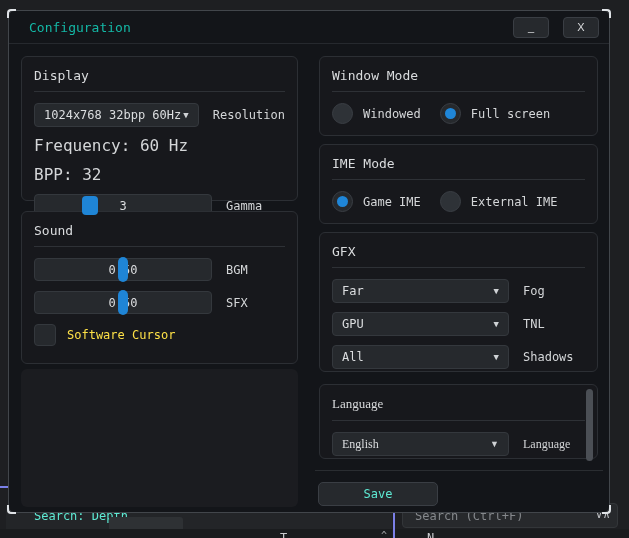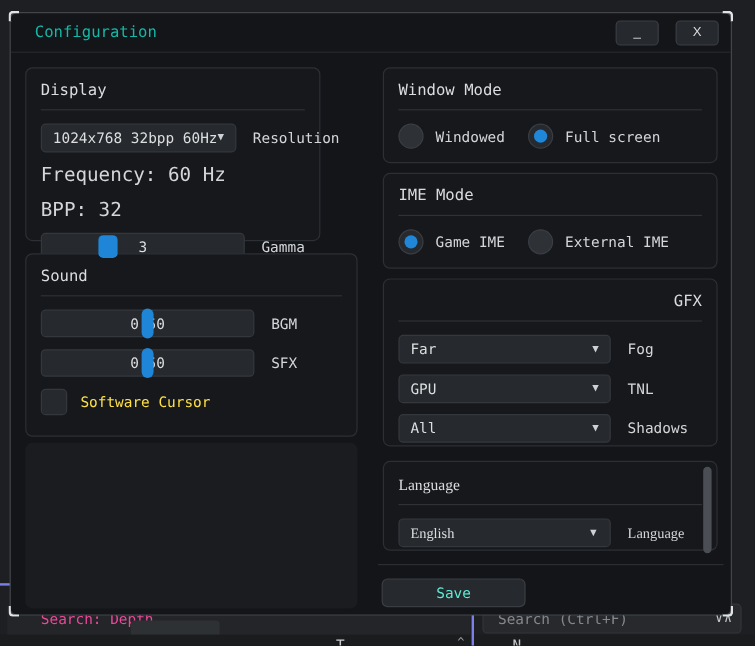--- a/index.html
+++ b/index.html
@@ -9,21 +9,21 @@
     background:#1e1f22;
     font-family:"DejaVu Sans Mono","Liberation Mono",monospace;
     overflow:hidden;
     color:#d4d6d8;
   }
 
   
   .bg-app { position:absolute; inset:0; z-index:1; }
   .bg-left-toolbar { position:absolute; left:6px; top:505px; width:386px; height:24px;
     background:#232528; overflow:hidden; }
-  .bg-left-toolbar .dim-text { position:absolute; left:28px; top:4px; font-size:12px; color:#ec4899; }
+  .bg-left-toolbar .dim-text { position:absolute; left:28px; top:4px; font-size:12px; color:#5eead4; }
   .bg-toolbar-btn { position:absolute; left:103px; top:12px; width:74px; height:14px;
     background:#2e3134; border-radius:3px; }
   .bg-left-header { position:absolute; left:0; top:529px; width:392px; height:9px;
     background:#1a1c1e; overflow:hidden; }
   .bg-type-header { position:absolute; left:280px; top:2px; font-size:12px; color:#c9cbce; }
   .bg-sort-icon { position:absolute; left:381px; top:1px; font-size:10px; color:#9a9da1; }
   .bg-vline { position:absolute; left:393px; top:505px; width:2px; height:33px; background:#7b80e8; }
   .bg-hline { position:absolute; left:0; top:486px; width:9px; height:2px; background:#7b80e8; }
   .bg-search-box { position:absolute; left:402px; top:503px; width:216px; height:25px;
     background:#27292c; border:1px solid #333639; border-radius:4px; }
@@ -88,25 +88,25 @@
   .save-sep { position:absolute; left:306px; top:459px; width:288px; height:1px; background:#2a2d31; }
   .save-btn { position:absolute; left:309px; top:471px; width:120px; height:24px;
     background:#26292d; border:1px solid #3a3e44; border-radius:5px; color:#5eead4;
     font-size:12px; display:flex; align-items:center; justify-content:center; cursor:pointer;
     font-family:inherit; }
 
   .scroll-thumb { position:absolute; left:577px; top:378px; width:7px; height:72px;
     background:#4b4f55; border-radius:4px; cursor:pointer; }
 
   
-  .p-display { left:12px; top:45px;  width:246px; height:145px; }
+  .p-display { left:12px; top:45px;  width:277px; height:145px; }
   .p-sound   { left:12px; top:200px; width:277px; height:153px; }
   .p-wmode   { left:310px; top:45px;  width:279px; height:80px; }
   .p-ime     { left:310px; top:133px; width:279px; height:80px; }
-  .p-gfx     { left:310px; top:221px; width:279px; height:140px;text-align:right; }
+  .p-gfx     { left:310px; top:221px; width:279px; height:140px; }
   .p-lang    { left:310px; top:373px; width:279px; height:75px;font-family:Liberation Serif, serif; }
 </style>
 </head>
 <body>
 
 <div class="bg-app">
   <div class="bg-hline"></div>
   <div class="bg-left-toolbar">
     <span class="dim-text">Search: Depth</span>
     <span class="bg-toolbar-btn"></span>

